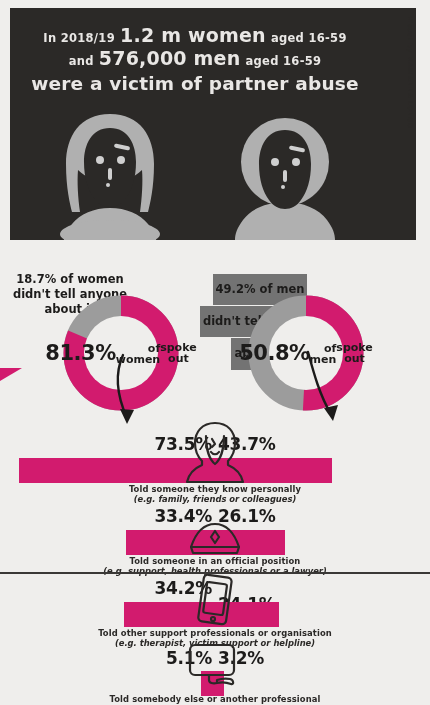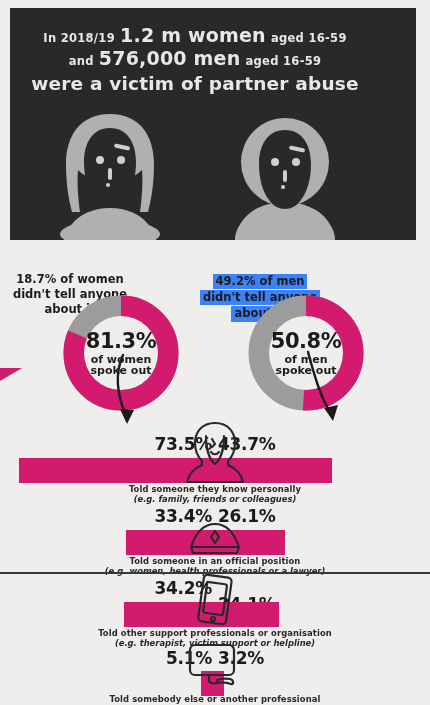--- a/index.html
+++ b/index.html
@@ -59,37 +59,37 @@
 
   .donut { position:absolute; width:118px; height:118px; }
   .donut-w { left:62px; top:30px; }
   .donut-m { left:247px; top:30px; }
 
   .donut-hole {
     position:absolute; left:50%; top:50%;
     transform:translate(-50%,-50%);
     width:74px; height:74px; border-radius:50%;
     background:#efeeec;
-    display:flex; flex-direction:column;
+    display:flex; 
     align-items:center; justify-content:center;
     text-align:center; line-height:1.0;
   }
   .dn-pct { font-size:21px; font-weight:bold; color:#1c1b1a; letter-spacing:-.5px; }
   .dn-s1 { font-size:11px; font-weight:bold; color:#1c1b1a; margin-top:2px;text-align:right; }
   .dn-s2 { font-size:11px; font-weight:bold; color:#1c1b1a; }
 
   .side-label {
     position:absolute; font-size:11.5px; font-weight:bold;
     color:#1c1b1a; line-height:1.32; text-align:center;
   }
   .side-label-w { left:4px; top:8px; width:132px; }
   .side-label-m { left:196px; top:10px; width:128px; }
   .side-label-m .ln {
-    display:inline-block; background:#3b82f6;
-    padding:0 3px; margin-bottom:1px;
+    display:inline-block; background:#737373;
+    padding:8px 3px; margin-bottom:1px;
   }
 
   .pink-tri {
     position:absolute; left:0px; top:368px;
     width:0; height:0;
     border-top:13px solid #d21b6e;
     border-right:22px solid transparent;
   }
 
   .arrow-svg { position:absolute; left:0; top:0; width:430px; height:705px; pointer-events:none; }
@@ -283,21 +283,21 @@
         <svg width="54" height="36" viewBox="0 0 54 36">
           <g fill="none" stroke="#2b2927" stroke-width="2.2" stroke-linejoin="round" stroke-linecap="round">
             <path d="M3 27 C8 12 16 4 27 4 C38 4 46 12 51 27 Z"></path>
             <path d="M3 27 L51 27 L49 33 L5 33 Z"></path>
             <path d="M27 11 L31 17 L27 23 L23 17 Z"></path>
           </g>
         </svg>
       </div>
 
       <div class="cap" style="top:54px;">Told someone in an official position</div>
-      <div class="cap2" style="top:64px;">(e.g. women, health professionals or a lawyer)</div>
+      <div class="cap2" style="top:64px;">(e.g. support, health professionals or a lawyer)</div>
     </div>
 
     <div class="row r3">
       <div class="bval bval-l" style="top:4px;text-align:right;">34.2%</div>
       <div class="bval bval-r" style="top:20px;">24.1%</div>
       <div class="bar bar-l" id="r3l" style="top: 28px; width: 91.2px;"></div>
       <div class="bar bar-r" id="r3r" style="top: 28px; width: 64.2667px;"></div>
 
       <div class="icon-c" style="top:0px;">
         <svg width="42" height="52" viewBox="0 0 42 52">

